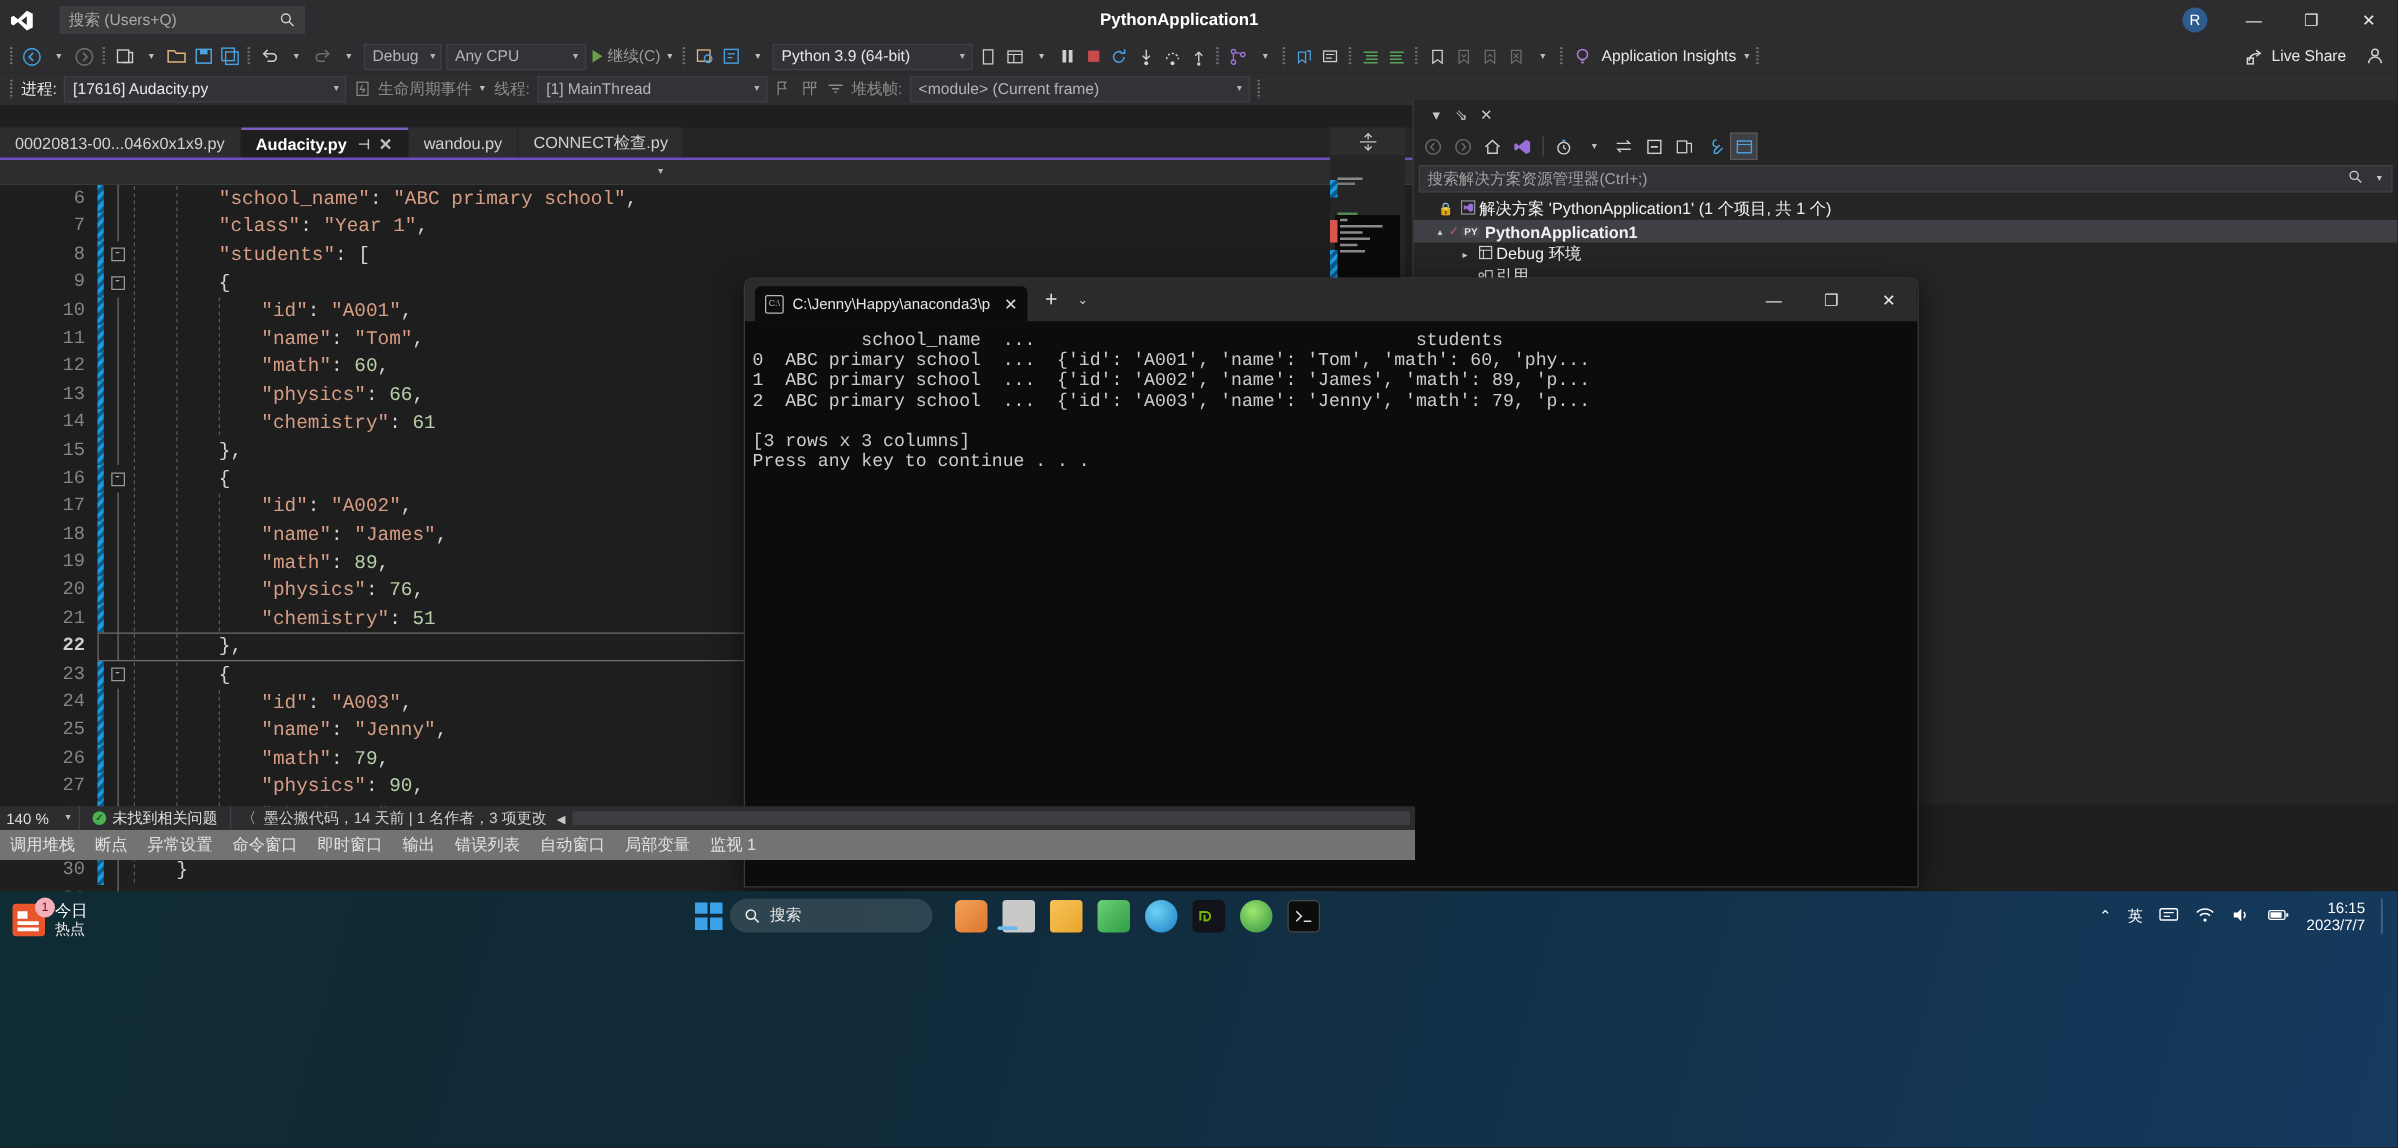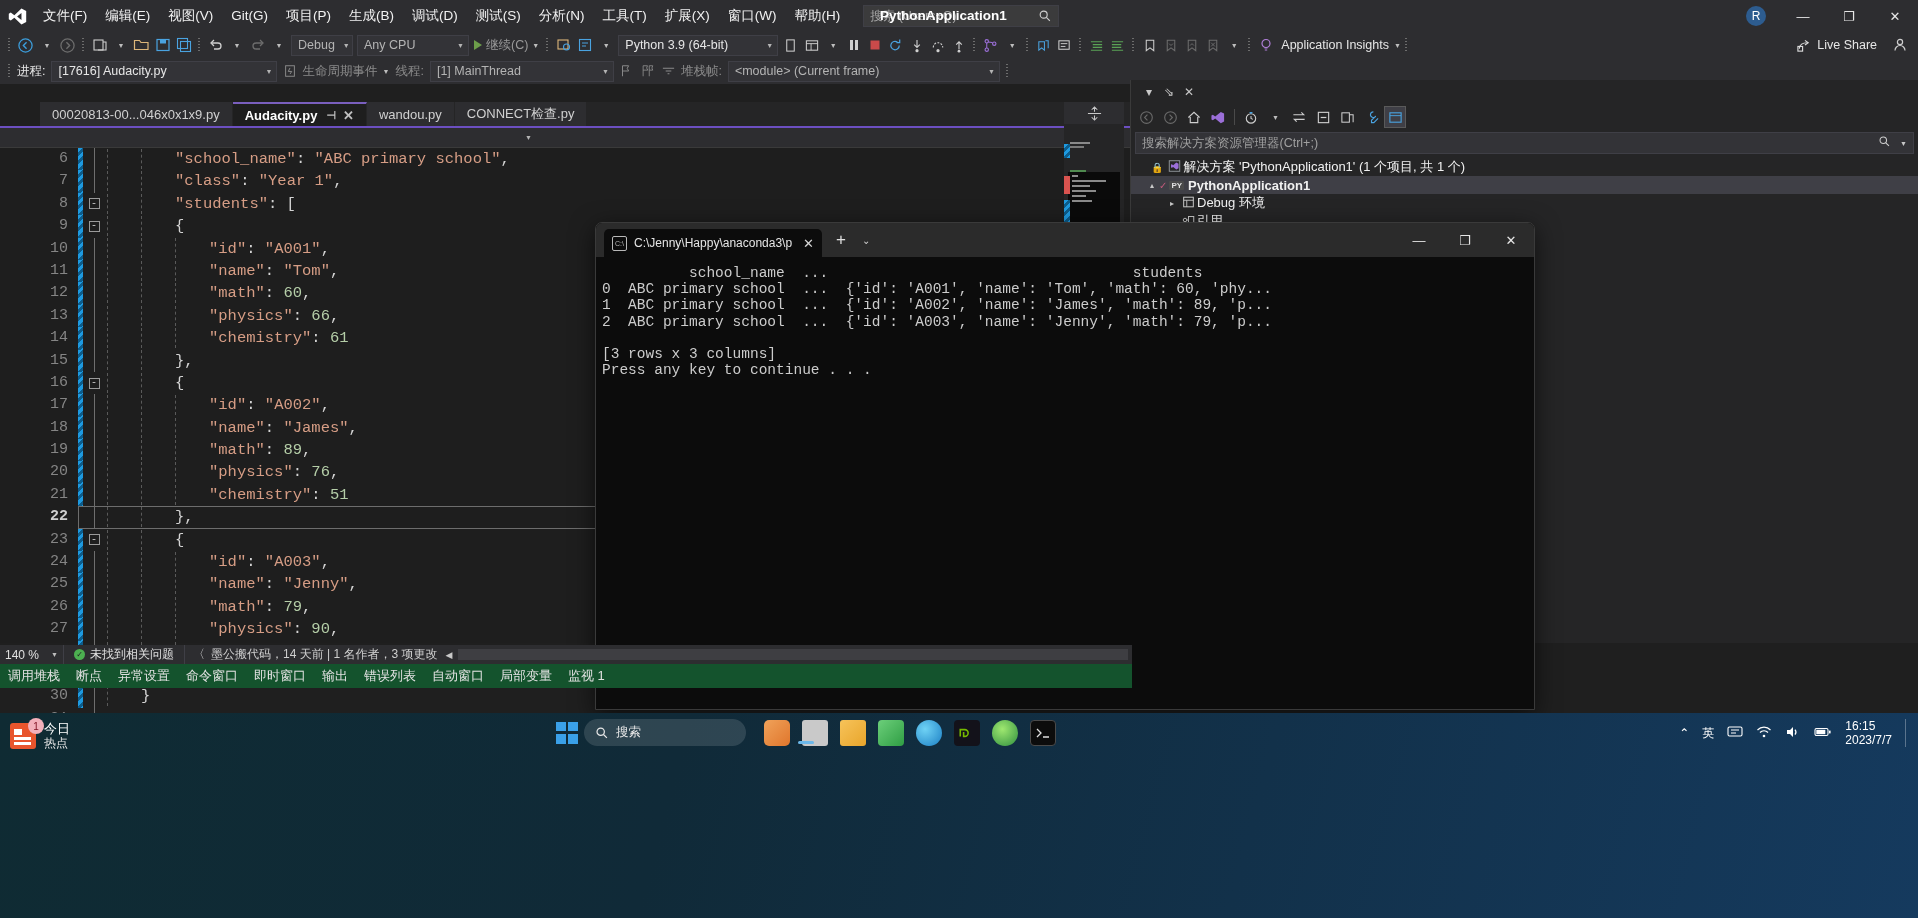--- a/index.html
+++ b/index.html
@@ -74,21 +74,21 @@
   .toolbar2 {
     position:absolute; left:0; top:58px; width:1918px; height:26px;
     background:#2d2d30; display:flex; align-items:center; padding-left:4px;
   }
   .lbl { color:#e6e6e6; font-size:12.5px; margin:0 4px 0 2px; white-space:nowrap; }
   .lbl.dim { color:#8b8b8b; }
 
   
   .tabstrip {
     position:absolute; left:0; top:102px; width:1132px; height:24px;
-    background:#252526; display:flex; align-items:flex-end;margin-left:40px;
+    background:#252526; display:flex; align-items:flex-end;
   }
   .tab {
     height:24px; display:flex; align-items:center; padding:0 12px; font-size:13px;
     color:#d0d0d0; background:#2d2d30; position:relative; white-space:nowrap;
     border-right:1px solid #252526;
   }
   .tab.active {
     background:#1e1e1e; color:#ffffff; font-weight:bold; border-top:2px solid #7a5fbe;
   }
   .tab .pin { font-size:11px; margin-left:9px; color:#c0c0c0; }
@@ -236,21 +236,21 @@
                      padding:0 5px; border-right:1px solid #3f3f46; height:19px; }
   .zoomstrip .issue { display:flex; align-items:center; gap:5px; padding:0 10px;
                       border-right:1px solid #3f3f46; height:19px; }
   .ok-dot { width:11px;height:11px;border-radius:50%;background:#4caf50;color:#1e1e1e;
             font-size:8px;display:flex;align-items:center;justify-content:center; }
   .codelens { display:flex; align-items:center; gap:6px; padding:0 8px; color:#cfcfcf; }
   .hscroll { flex:1; height:11px; background:#3e3e42; margin-left:6px; margin-right:4px; }
 
   
   .dock {
-    position:absolute; left:0; top:664px; width:1132px; height:24px; background:#14532d;
+    position:absolute; left:0; top:664px; width:1132px; height:24px; background:#737373;
     display:flex; align-items:center;
   }
   .dock-tab { padding:0 8px; font-size:13px; color:#e1e1e1; height:24px; line-height:24px; }
 
   
   .statusbar {
     position:absolute; left:0; top:690px; width:1918px; height:23px; background:#a1223b;
     display:flex; align-items:center; color:#ffffff; font-size:13px; padding-left:8px; gap:7px;
   }
   .statusbar .right { margin-left:auto; display:flex; align-items:center; gap:10px; padding-right:10px; }
@@ -276,50 +276,35 @@
   .win-logo { width:22px;height:22px; display:grid; grid-template-columns:1fr 1fr; grid-gap:2.5px; }
   .win-logo i { background:#3aa0e8; display:block; }
   .tb-search {
     width:162px; height:27px; background:rgba(255,255,255,.13); border-radius:14px;
     display:flex; align-items:center; padding:0 11px; gap:7px; color:#e9e9e9; font-size:12.5px;
   }
   .tb-apps { display:flex; align-items:center; gap:12px; margin-left:12px; }
   .tapp { width:26px; height:26px; border-radius:4px; }
   .tb-right { position:absolute; right:8px; top:6px; display:flex; align-items:center; gap:13px;
               color:#fff; font-size:12px; }
-  .clock { line-height:14px; font-size:12px; }
+  .clock { text-align:right; line-height:14px; font-size:12px; }
 
   .underline-acc { position:absolute; bottom:2px; left:50%; transform:translateX(-50%);
                    width:16px; height:3px; border-radius:2px; background:#6cb8ea; }
 </style>
 </head>
 <body>
 
 <div class="app">
 
   <div class="titlebar">
     <div class="vs-logo">
       <svg viewBox="0 0 24 24">
           <path d="M17 2 L23 5 V19 L17 22 L8 13.5 L3.5 17 L1 15.5 V8.5 L3.5 7 L8 10.5 Z M17 7.5 L11.5 12 L17 16.5 Z" fill="#ffffff"></path>
         </svg>
-    </div>
-    <div class="menu">
-      <div class="menu-item">文件(F)</div>
-      <div class="menu-item">编辑(E)</div>
-      <div class="menu-item">视图(V)</div>
-      <div class="menu-item">Git(G)</div>
-      <div class="menu-item">项目(P)</div>
-      <div class="menu-item">生成(B)</div>
-      <div class="menu-item">调试(D)</div>
-      <div class="menu-item">测试(S)</div>
-      <div class="menu-item">分析(N)</div>
-      <div class="menu-item">工具(T)</div>
-      <div class="menu-item">扩展(X)</div>
-      <div class="menu-item">窗口(W)</div>
-      <div class="menu-item">帮助(H)</div>
     </div>
     <div class="search-box">
       <span>搜索 (Users+Q)</span>
       <svg class="mag" viewBox="0 0 16 16">
         <circle cx="6.5" cy="6.5" r="4" fill="none" stroke="#cfcfcf" stroke-width="1.3"></circle>
         <line x1="9.6" y1="9.6" x2="13.5" y2="13.5" stroke="#cfcfcf" stroke-width="1.3"></line>
       </svg>
     </div>
     <div class="app-title">PythonApplication1</div>
     <div class="win-right">

